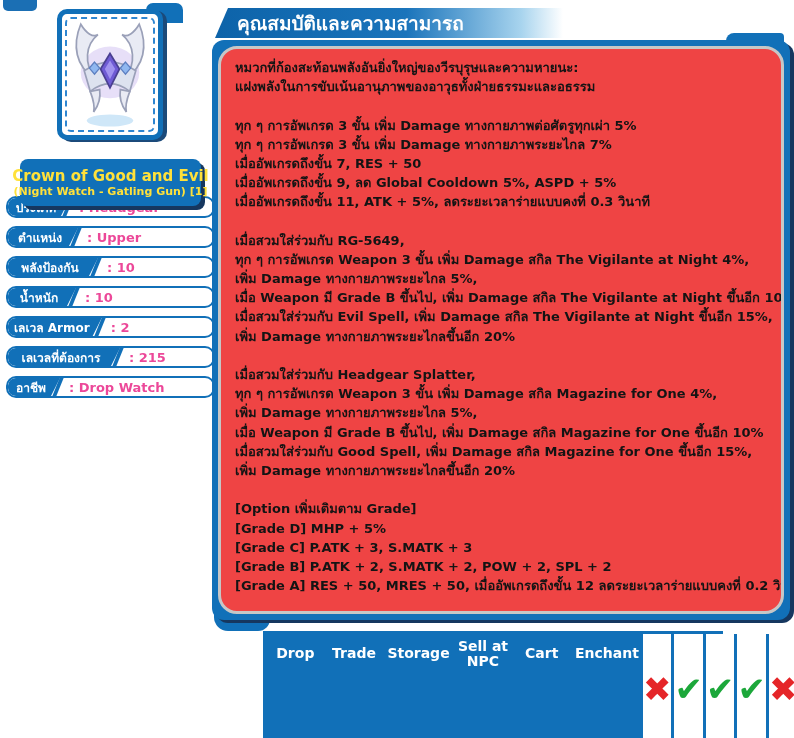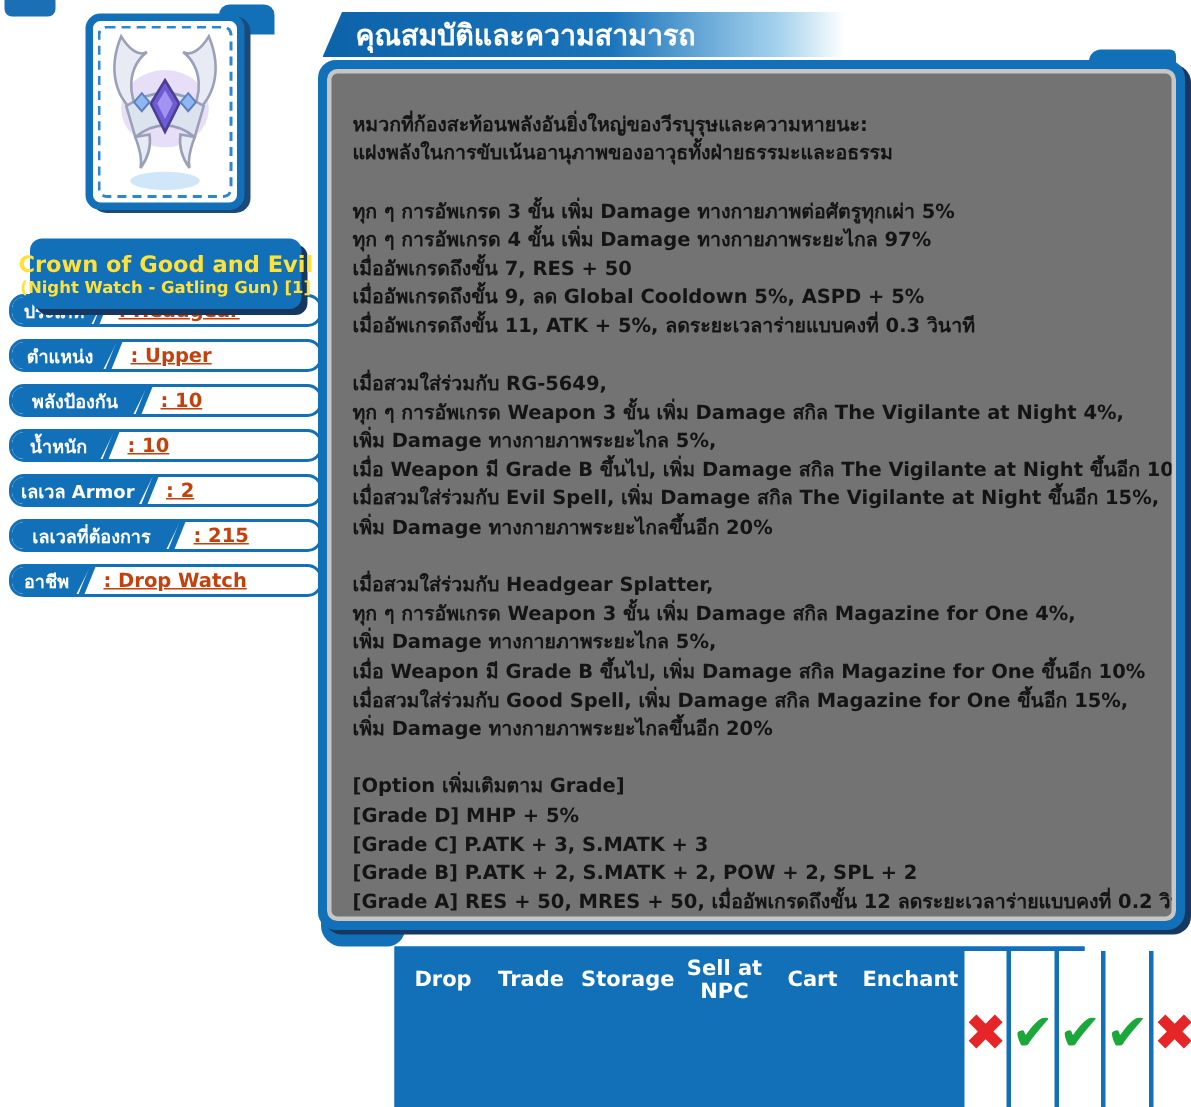--- a/index.html
+++ b/index.html
@@ -50,22 +50,22 @@
     border-radius:7px 0 0 7px;
     clip-path:polygon(0 0,100% 0,calc(100% - 9px) 100%,0 100%);
     padding:0 12px 0 6px;flex:0 0 auto;box-sizing:border-box;
     white-space:nowrap;
   }
   .stat-slash{
     width:4px;background:#1170b8;transform:skewX(-22deg);
     margin-left:-4px;flex:0 0 auto;
   }
   .stat-value{
-    color:#c2410c;font-weight:bold;font-size:13px;
-    display:flex;align-items:center;padding-left:9px;white-space:nowrap;text-decoration:underline;
+    color:#ec4899;font-weight:bold;font-size:13px;
+    display:flex;align-items:center;padding-left:9px;white-space:nowrap;
   }
   
   .section-header{
     position:absolute;left:215px;top:8px;width:348px;height:30px;
     background:linear-gradient(90deg,#0d63a9 0%,#1a74bb 55%,#a8d4ee 88%,#ffffff 100%);
     clip-path:polygon(13px 0,100% 0,100% 100%,0 100%);
     display:flex;align-items:center;z-index:2;
   }
   .section-header-text{
     color:#ffffff;font-weight:bold;font-size:19px;padding-left:22px;white-space:nowrap;text-align:right;
@@ -77,23 +77,23 @@
   .box-foot{
     position:absolute;left:214px;top:600px;width:56px;height:31px;
     background:#1170b8;border-radius:0 0 12px 14px;z-index:0;
   }
   .detail-box{
     position:absolute;left:212px;top:40px;width:578px;height:580px;
     background:#1170b8;border-radius:12px;box-sizing:border-box;
     padding:6px;box-shadow:4px 3px 0 #16375f;z-index:1;
   }
   .detail-inner{
-    width:100%;height:100%;background:#737373;border:3px solid #c6c6c6;
-    border-radius:7px;box-sizing:border-box;
-    padding:25px 0 0 14px;overflow:hidden;
+    width:100%;height:100%;background:#ef4444;border:3px solid #c6c6c6;
+    border-radius:19px;box-sizing:border-box;
+    padding:9px 0 0 14px;overflow:hidden;
   }
   .desc-line{
     font-size:13px;font-weight:600;color:#141414;
     height:19.2px;line-height:19.2px;white-space:nowrap;
   }
   
   .flags-table{
     position:absolute;left:263px;top:631px;width:460px;height:115px;
     border:3px solid #1170b8;box-sizing:border-box;background:#1170b8;
     display:flex;flex-direction:row;z-index:2;
@@ -188,21 +188,21 @@
 </div>
 <div class="box-tab"></div>
 <div class="box-foot"></div>
 
 <div class="detail-box">
   <div class="detail-inner">
     <div class="desc-line">หมวกที่ก้องสะท้อนพลังอันยิ่งใหญ่ของวีรบุรุษและความหายนะ:</div>
     <div class="desc-line">แฝงพลังในการขับเน้นอานุภาพของอาวุธทั้งฝ่ายธรรมะและอธรรม</div>
     <div class="desc-line"></div>
     <div class="desc-line">ทุก ๆ การอัพเกรด 3 ขั้น เพิ่ม Damage ทางกายภาพต่อศัตรูทุกเผ่า 5%</div>
-    <div class="desc-line">ทุก ๆ การอัพเกรด 4 ขั้น เพิ่ม Damage ทางกายภาพระยะไกล 97%</div>
+    <div class="desc-line">ทุก ๆ การอัพเกรด 3 ขั้น เพิ่ม Damage ทางกายภาพระยะไกล 7%</div>
     <div class="desc-line">เมื่ออัพเกรดถึงขั้น 7, RES + 50</div>
     <div class="desc-line">เมื่ออัพเกรดถึงขั้น 9, ลด Global Cooldown 5%, ASPD + 5%</div>
     <div class="desc-line">เมื่ออัพเกรดถึงขั้น 11, ATK + 5%, ลดระยะเวลาร่ายแบบคงที่ 0.3 วินาที</div>
     <div class="desc-line"></div>
     <div class="desc-line">เมื่อสวมใส่ร่วมกับ RG-5649,</div>
     <div class="desc-line">ทุก ๆ การอัพเกรด Weapon 3 ขั้น เพิ่ม Damage สกิล The Vigilante at Night 4%,</div>
     <div class="desc-line">เพิ่ม Damage ทางกายภาพระยะไกล 5%,</div>
     <div class="desc-line">เมื่อ Weapon มี Grade B ขึ้นไป, เพิ่ม Damage สกิล The Vigilante at Night ขึ้นอีก 10%</div>
     <div class="desc-line">เมื่อสวมใส่ร่วมกับ Evil Spell, เพิ่ม Damage สกิล The Vigilante at Night ขึ้นอีก 15%,</div>
     <div class="desc-line">เพิ่ม Damage ทางกายภาพระยะไกลขึ้นอีก 20%</div>

